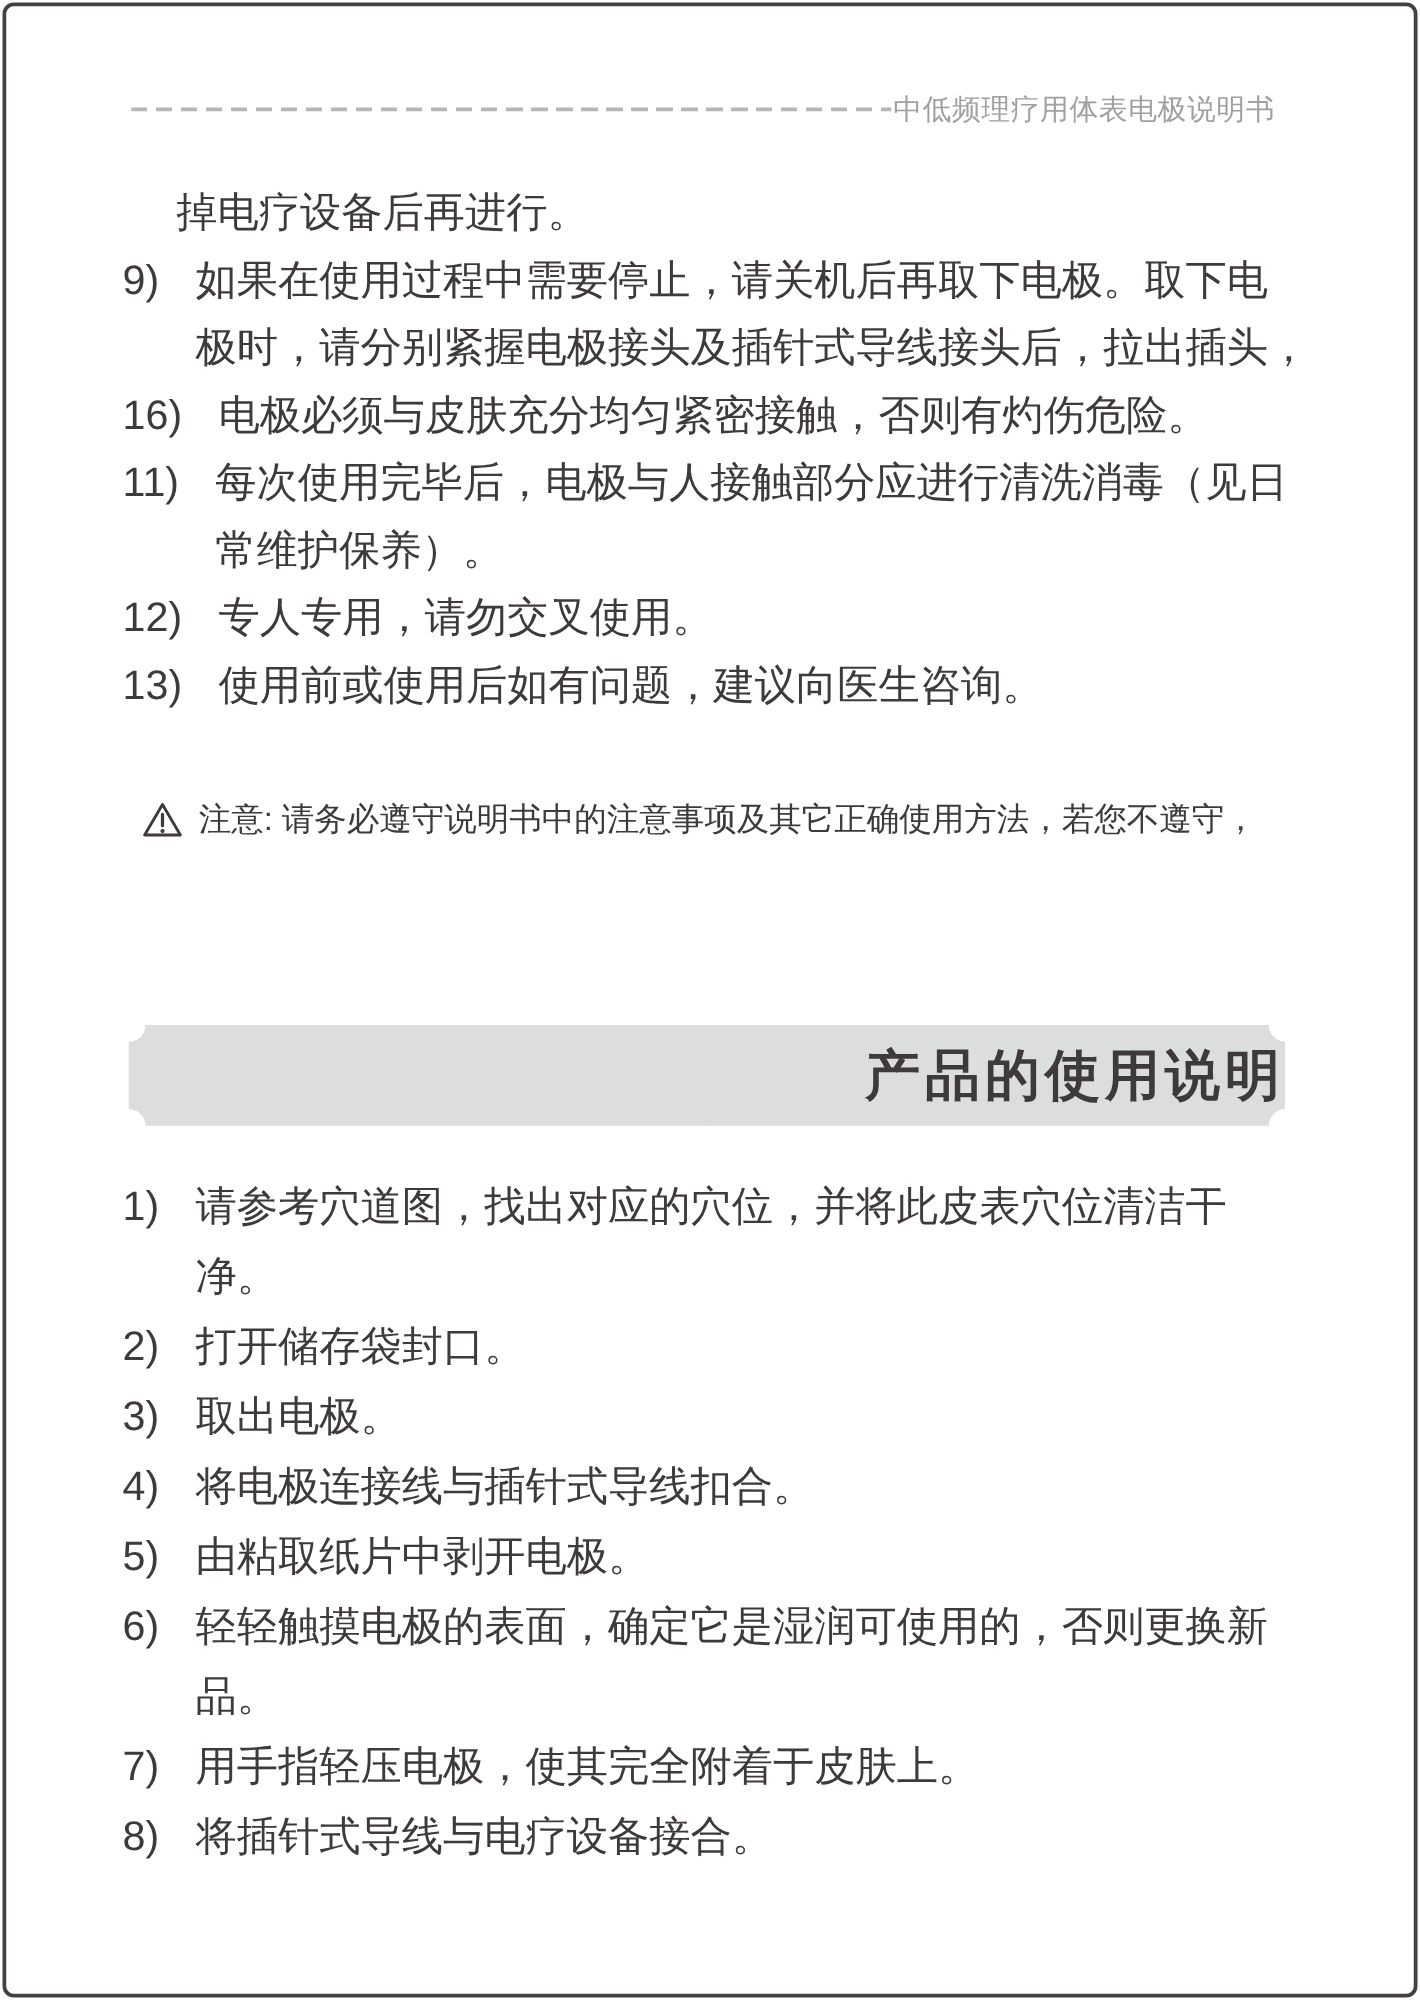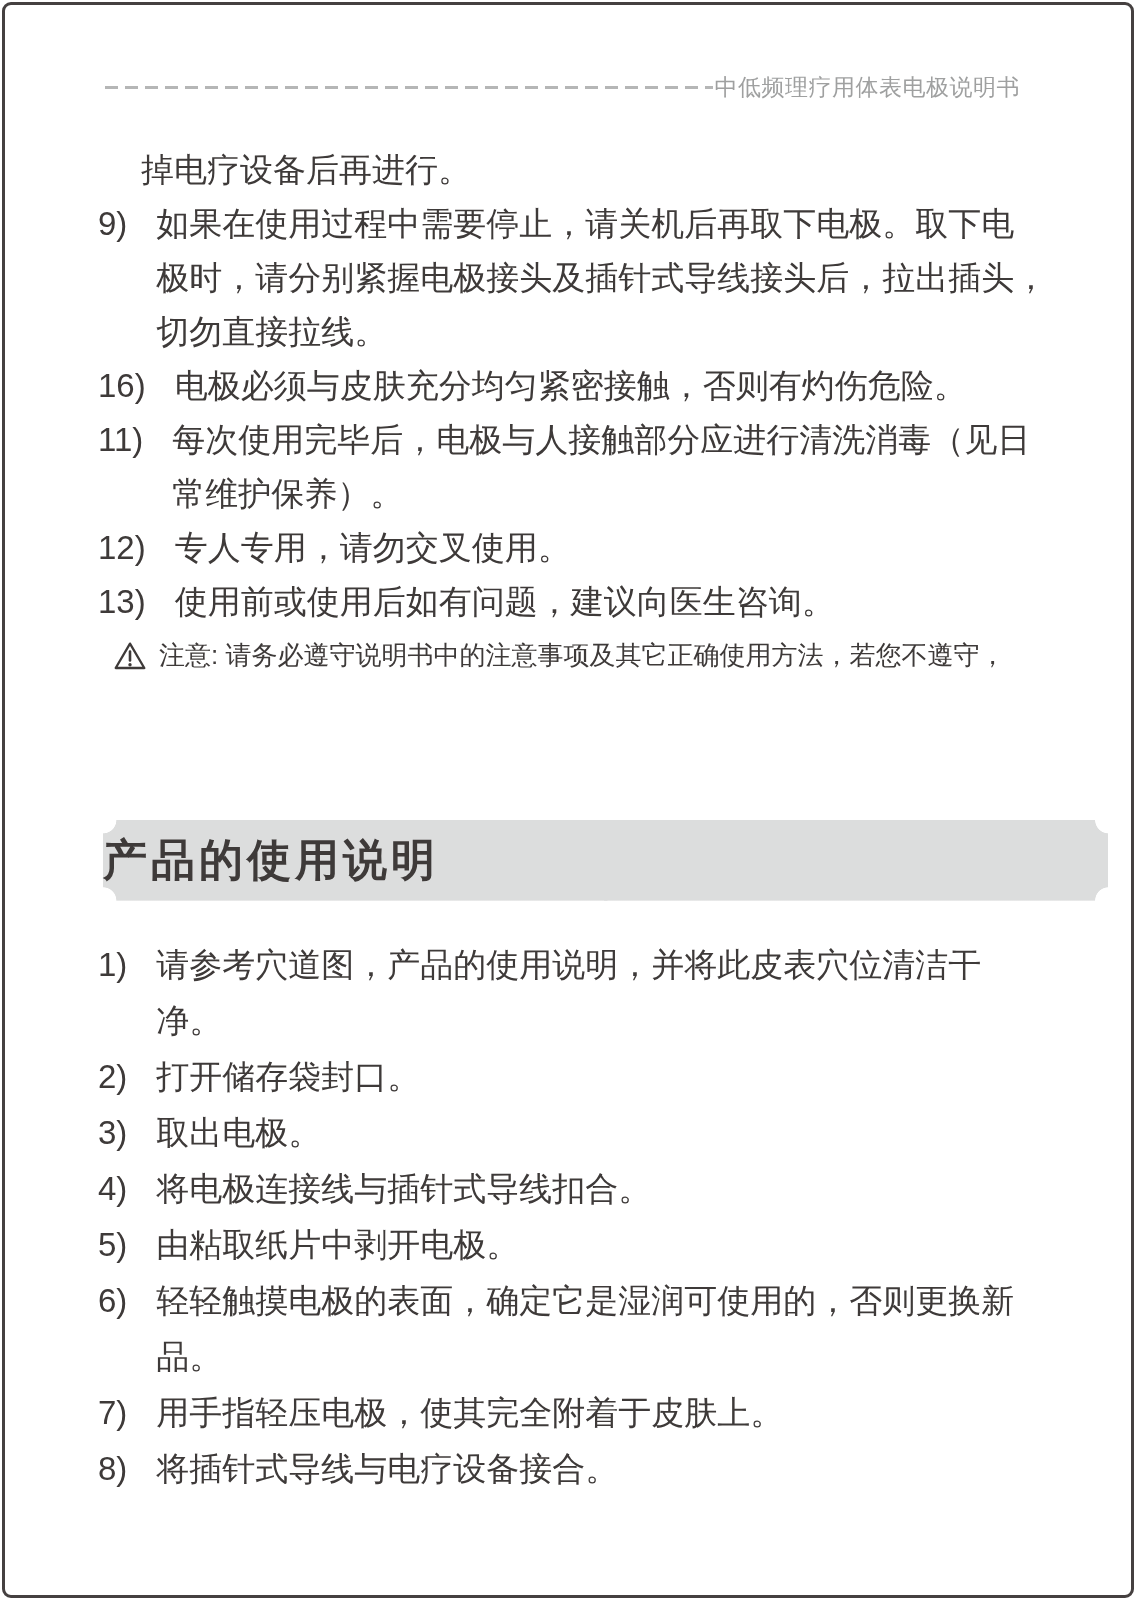--- a/index.html
+++ b/index.html
@@ -28,27 +28,27 @@
   .cont-line{padding-left:43px;white-space:nowrap;}
 
   
   .notice{position:absolute;left:112px;width:920px;top:633px;display:flex;align-items:flex-start;font-size:26px;line-height:45px;}
   .notice-icon{flex:none;width:32px;height:30px;margin:8px 13px 0 2px;}
   .notice-icon svg{display:block;width:32px;height:30px;}
   .notice-lines{flex:1 1 auto;}
   .notice-line{white-space:nowrap;}
 
   
-  .banner{position:absolute;left:103px;width:1005px;top:820px;height:81px;
+  .banner{position:absolute;left:103px;width:925px;top:820px;height:81px;
     background:
       radial-gradient(circle at 0 0, transparent 13px, var(--banner-bg) 13.7px) top left / 50.2% 50.2% no-repeat,
       radial-gradient(circle at 100% 0, transparent 13px, var(--banner-bg) 13.7px) top right / 50.2% 50.2% no-repeat,
       radial-gradient(circle at 0 100%, transparent 13px, var(--banner-bg) 13.7px) bottom left / 50.2% 50.2% no-repeat,
       radial-gradient(circle at 100% 100%, transparent 13px, var(--banner-bg) 13.7px) bottom right / 50.2% 50.2% no-repeat;
-    display:flex;align-items:center;justify-content:flex-start;}
+    display:flex;align-items:center;justify-content:flex-end;}
   .banner-title{font-size:44px;font-weight:bold;letter-spacing:4px;color:var(--body-text);}
 </style>
 </head>
 <body>
 
 <div class="page">
   <div class="page-frame"></div>
 
   <div class="header">
     <div class="dash-line"></div>
@@ -56,21 +56,20 @@
   </div>
 
   <div class="list sec1">
     <div class="cont-line">掉电疗设备后再进行。</div>
     <div id="sec1-items">
         <div class="item">
           <span class="num">9)</span>
           <div class="lineset">
             <div class="line">如果在使用过程中需要停止，请关机后再取下电极。取下电</div>
             <div class="line">极时，请分别紧握电极接头及插针式导线接头后，拉出插头，</div>
-            <div class="line">切勿直接拉线。</div>
           </div>
         </div>
         <div class="item">
           <span class="num">16)</span>
           <div class="lineset">
             <div class="line">电极必须与皮肤充分均匀紧密接触，否则有灼伤危险。</div>
           </div>
         </div>
         <div class="item">
           <span class="num">11)</span>
@@ -109,21 +108,21 @@
 
   <div class="banner">
     <div class="banner-title">产品的使用说明</div>
   </div>
 
   <div class="list sec2">
     <div id="sec2-items">
         <div class="item">
           <span class="num">1)</span>
           <div class="lineset">
-            <div class="line">请参考穴道图，产品的使用说明，并将此皮表穴位清洁干</div>
+            <div class="line">请参考穴道图，找出对应的穴位，并将此皮表穴位清洁干</div>
             <div class="line">净。</div>
           </div>
         </div>
         <div class="item">
           <span class="num">2)</span>
           <div class="lineset">
             <div class="line">打开储存袋封口。</div>
           </div>
         </div>
         <div class="item">

